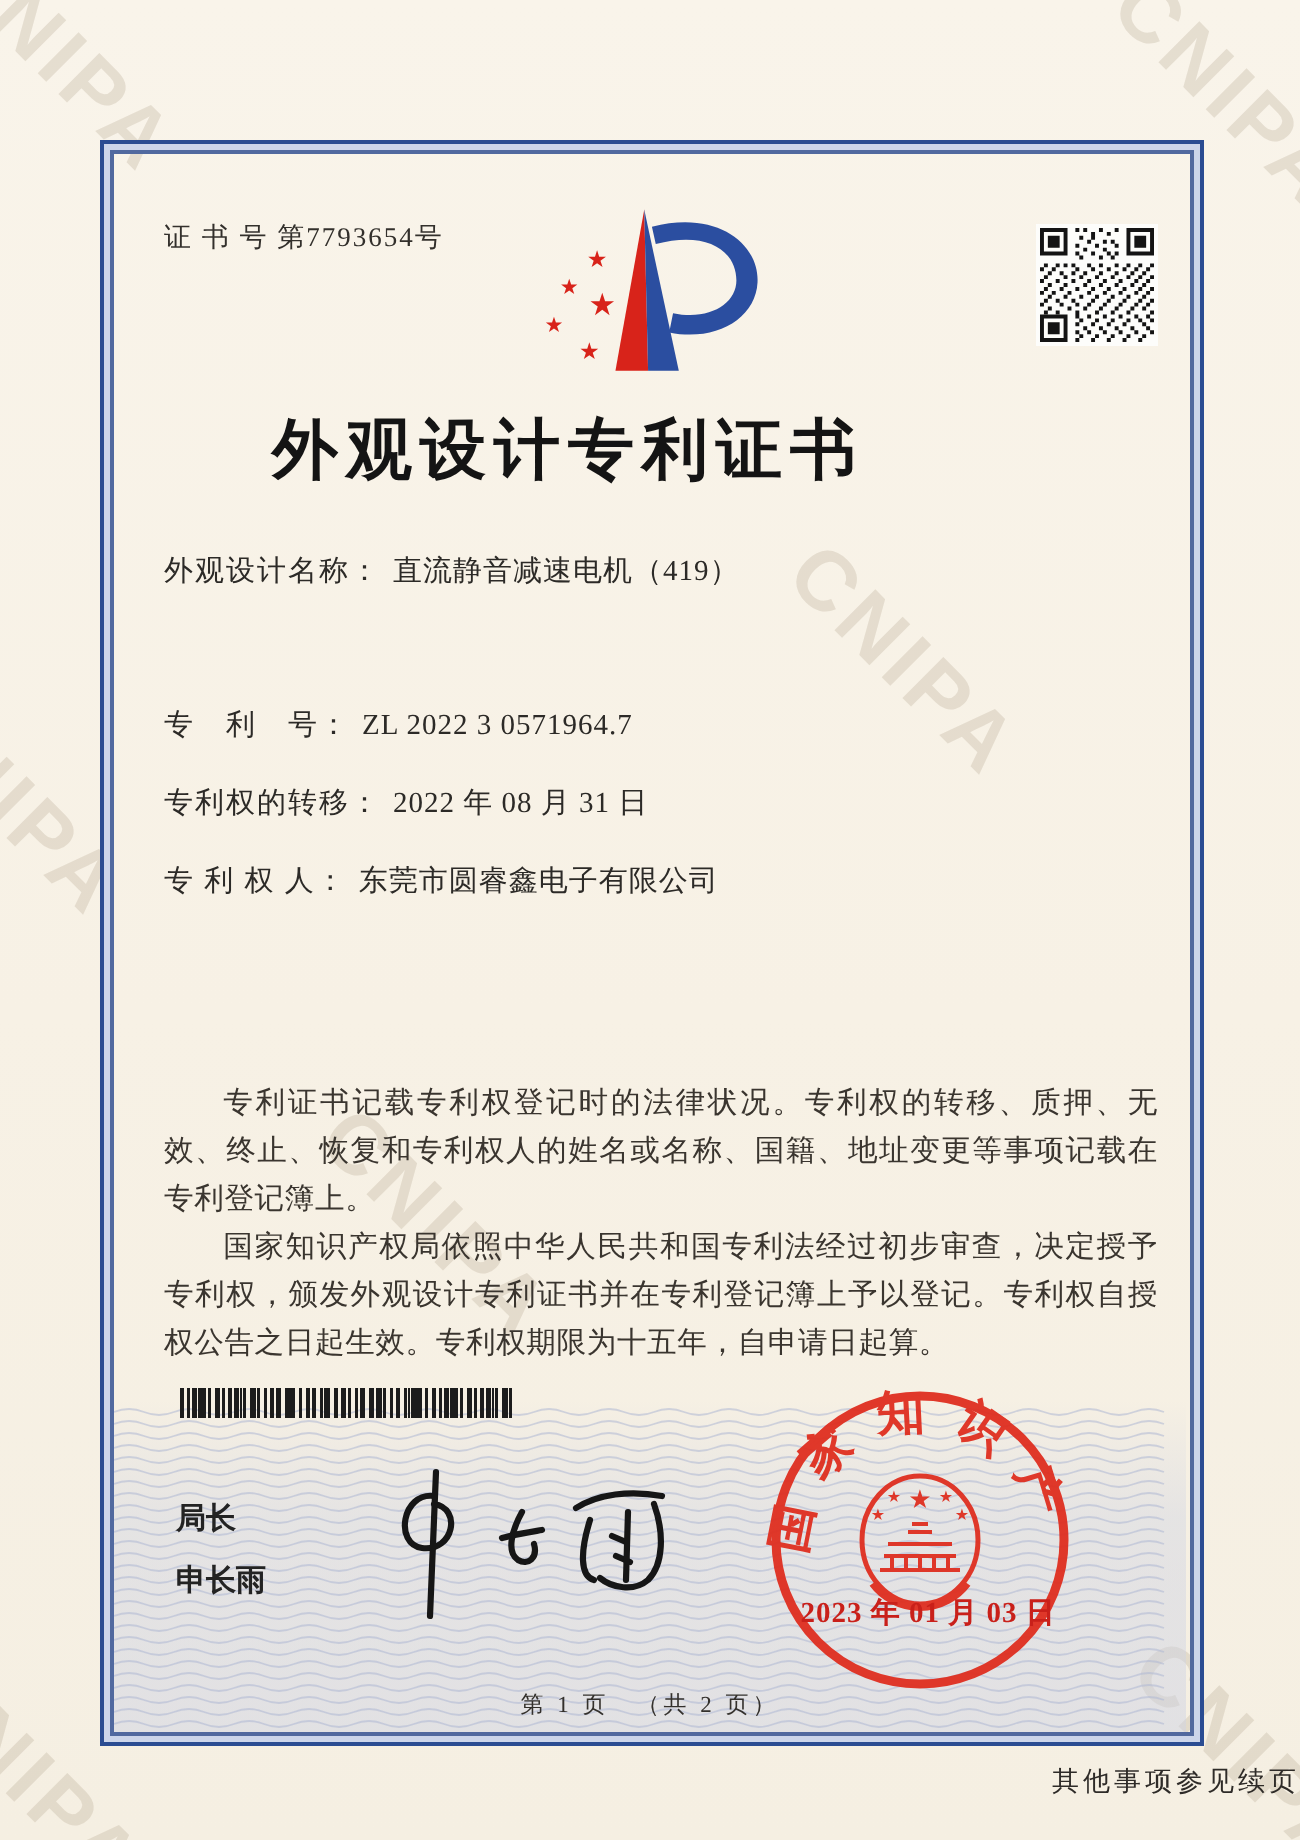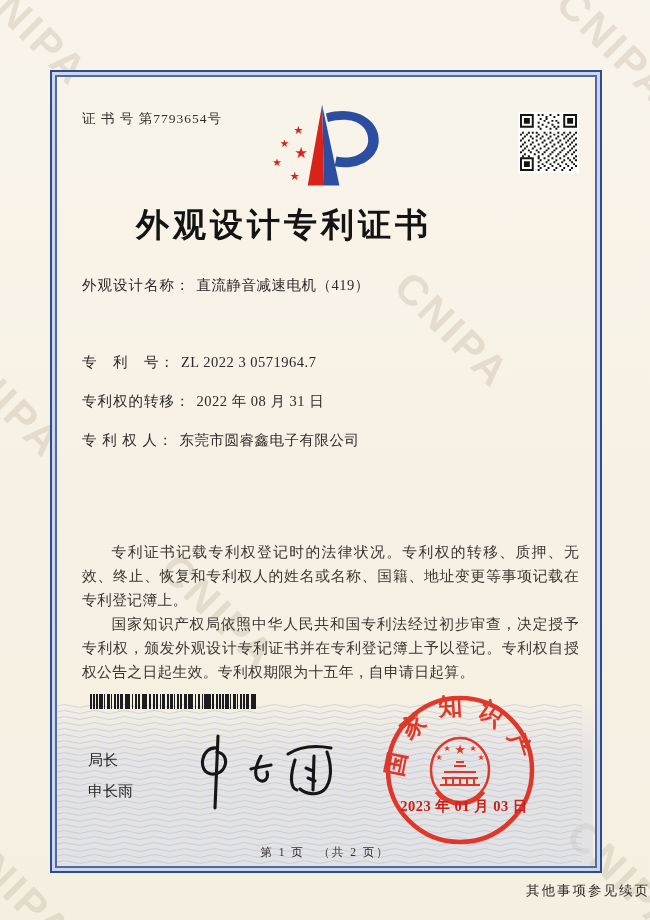--- a/index.html
+++ b/index.html
@@ -40,21 +40,21 @@
   .legal p{margin:0;text-indent:2em;font-size:14.8px;line-height:24px;
     text-align:justify;color:#3a352f;letter-spacing:0.3px;}
   
   .barcode{position:absolute;left:90px;top:694px;width:166px;height:15px;
     background:
       repeating-linear-gradient(90deg,#1c1c1c 0 1.5px,transparent 1.5px 3.5px),
       repeating-linear-gradient(90deg,#1c1c1c 0 1px,transparent 1px 6px),
       repeating-linear-gradient(90deg,#1c1c1c 0 2px,transparent 2px 9px);}
   
   .signer{position:absolute;left:88px;top:744px;font-family:"Liberation Sans","DejaVu Sans",sans-serif;
-    font-size:15px;font-weight:normal;color:#232323;line-height:31px;}
+    font-size:15px;font-weight:bold;color:#232323;line-height:31px;}
   .signature{position:absolute;left:185px;top:732px;}
   .signature path{stroke:#161616;stroke-width:3.1;fill:none;stroke-linecap:round;stroke-linejoin:round;}
   
   .seal{position:absolute;left:382px;top:692px;opacity:0.93;}
   .seal .stroke{stroke:#df2b1c;fill:none;}
   .seal text{fill:#df2b1c;}
   .seal-ring-text{font-size:24px;font-weight:bold;letter-spacing:13px;font-family:"Liberation Serif","DejaVu Serif",serif;}
   .seal-date{position:absolute;left:378px;top:797px;width:172px;text-align:center;
     font-size:14.5px;font-weight:bold;color:#c9201a;letter-spacing:0.5px;white-space:nowrap;}
   

